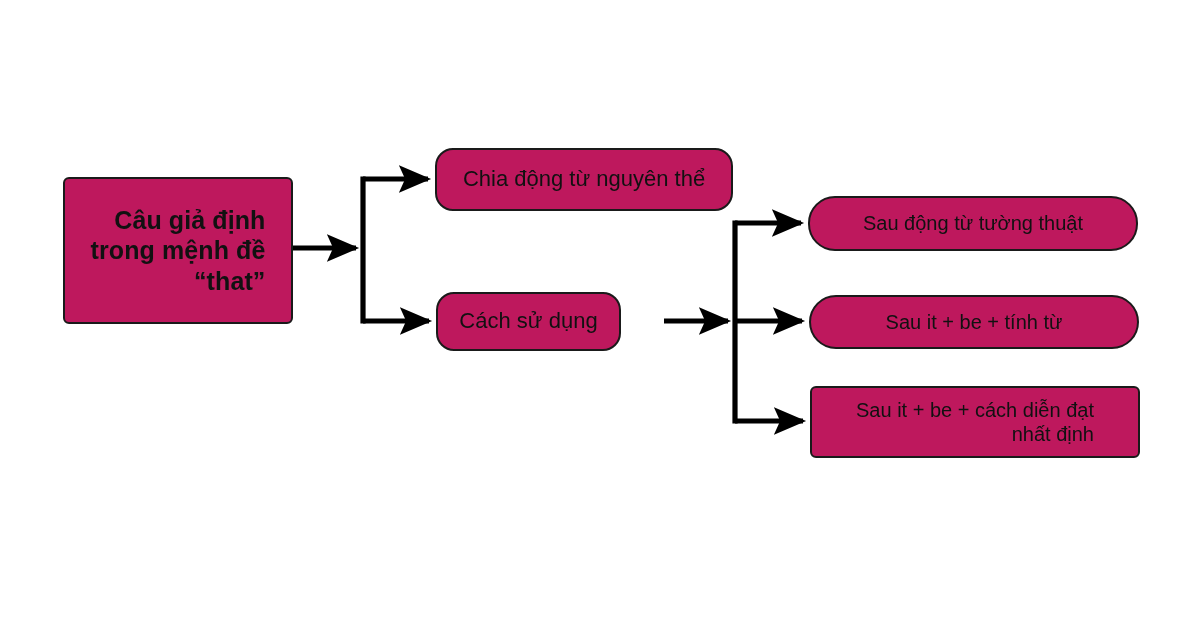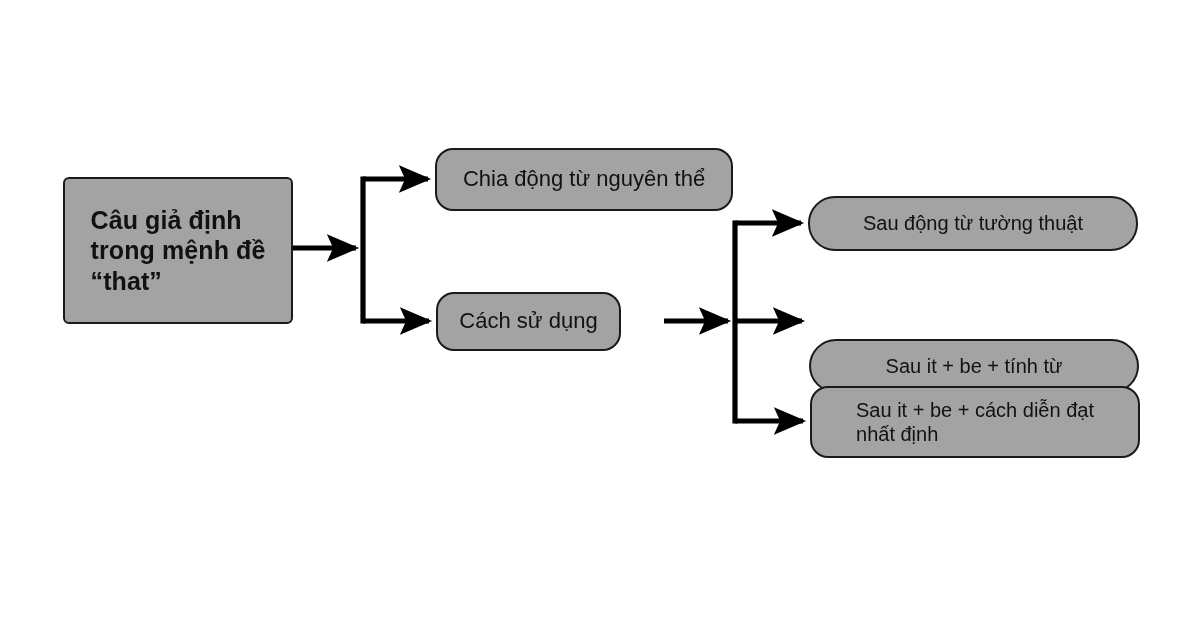--- a/index.html
+++ b/index.html
@@ -25,26 +25,26 @@
     position: absolute;
     left: 0;
     top: 0;
     width: 1200px;
     height: 628px;
     pointer-events: none;
   }
   .node {
     position: absolute;
     box-sizing: border-box;
-    background: #a3a3a3;
+    background: #be185d;
     border: 2.6px solid #1a1a1a;
     display: flex;
     align-items: center;
     justify-content: center;
-    text-align: left;
+    text-align: right;
     color: #111111;
     line-height: 1.22;
     white-space: pre-line;
   }
   .node-root {
     left: 63px;
     top: 177px;
     width: 230px;
     height: 147px;
     border-radius: 6px;
@@ -85,28 +85,27 @@
   }
   .node-l3b {
     left: 809px;
     top: 295px;
     width: 330px;
     height: 54px;
     border-radius: 27px;
     font-size: 20px;
     font-weight: normal;
     padding: 0 14px;
-    margin-top: 44px;
   }
   .node-l3c {
     left: 810px;
     top: 386px;
     width: 330px;
     height: 72px;
-    border-radius: 18px;
+    border-radius: 6px;
     font-size: 20px;
     font-weight: normal;
     padding: 0 14px;
   }
 </style>
 </head>
 <body>
 
 <div id="canvas">
 

